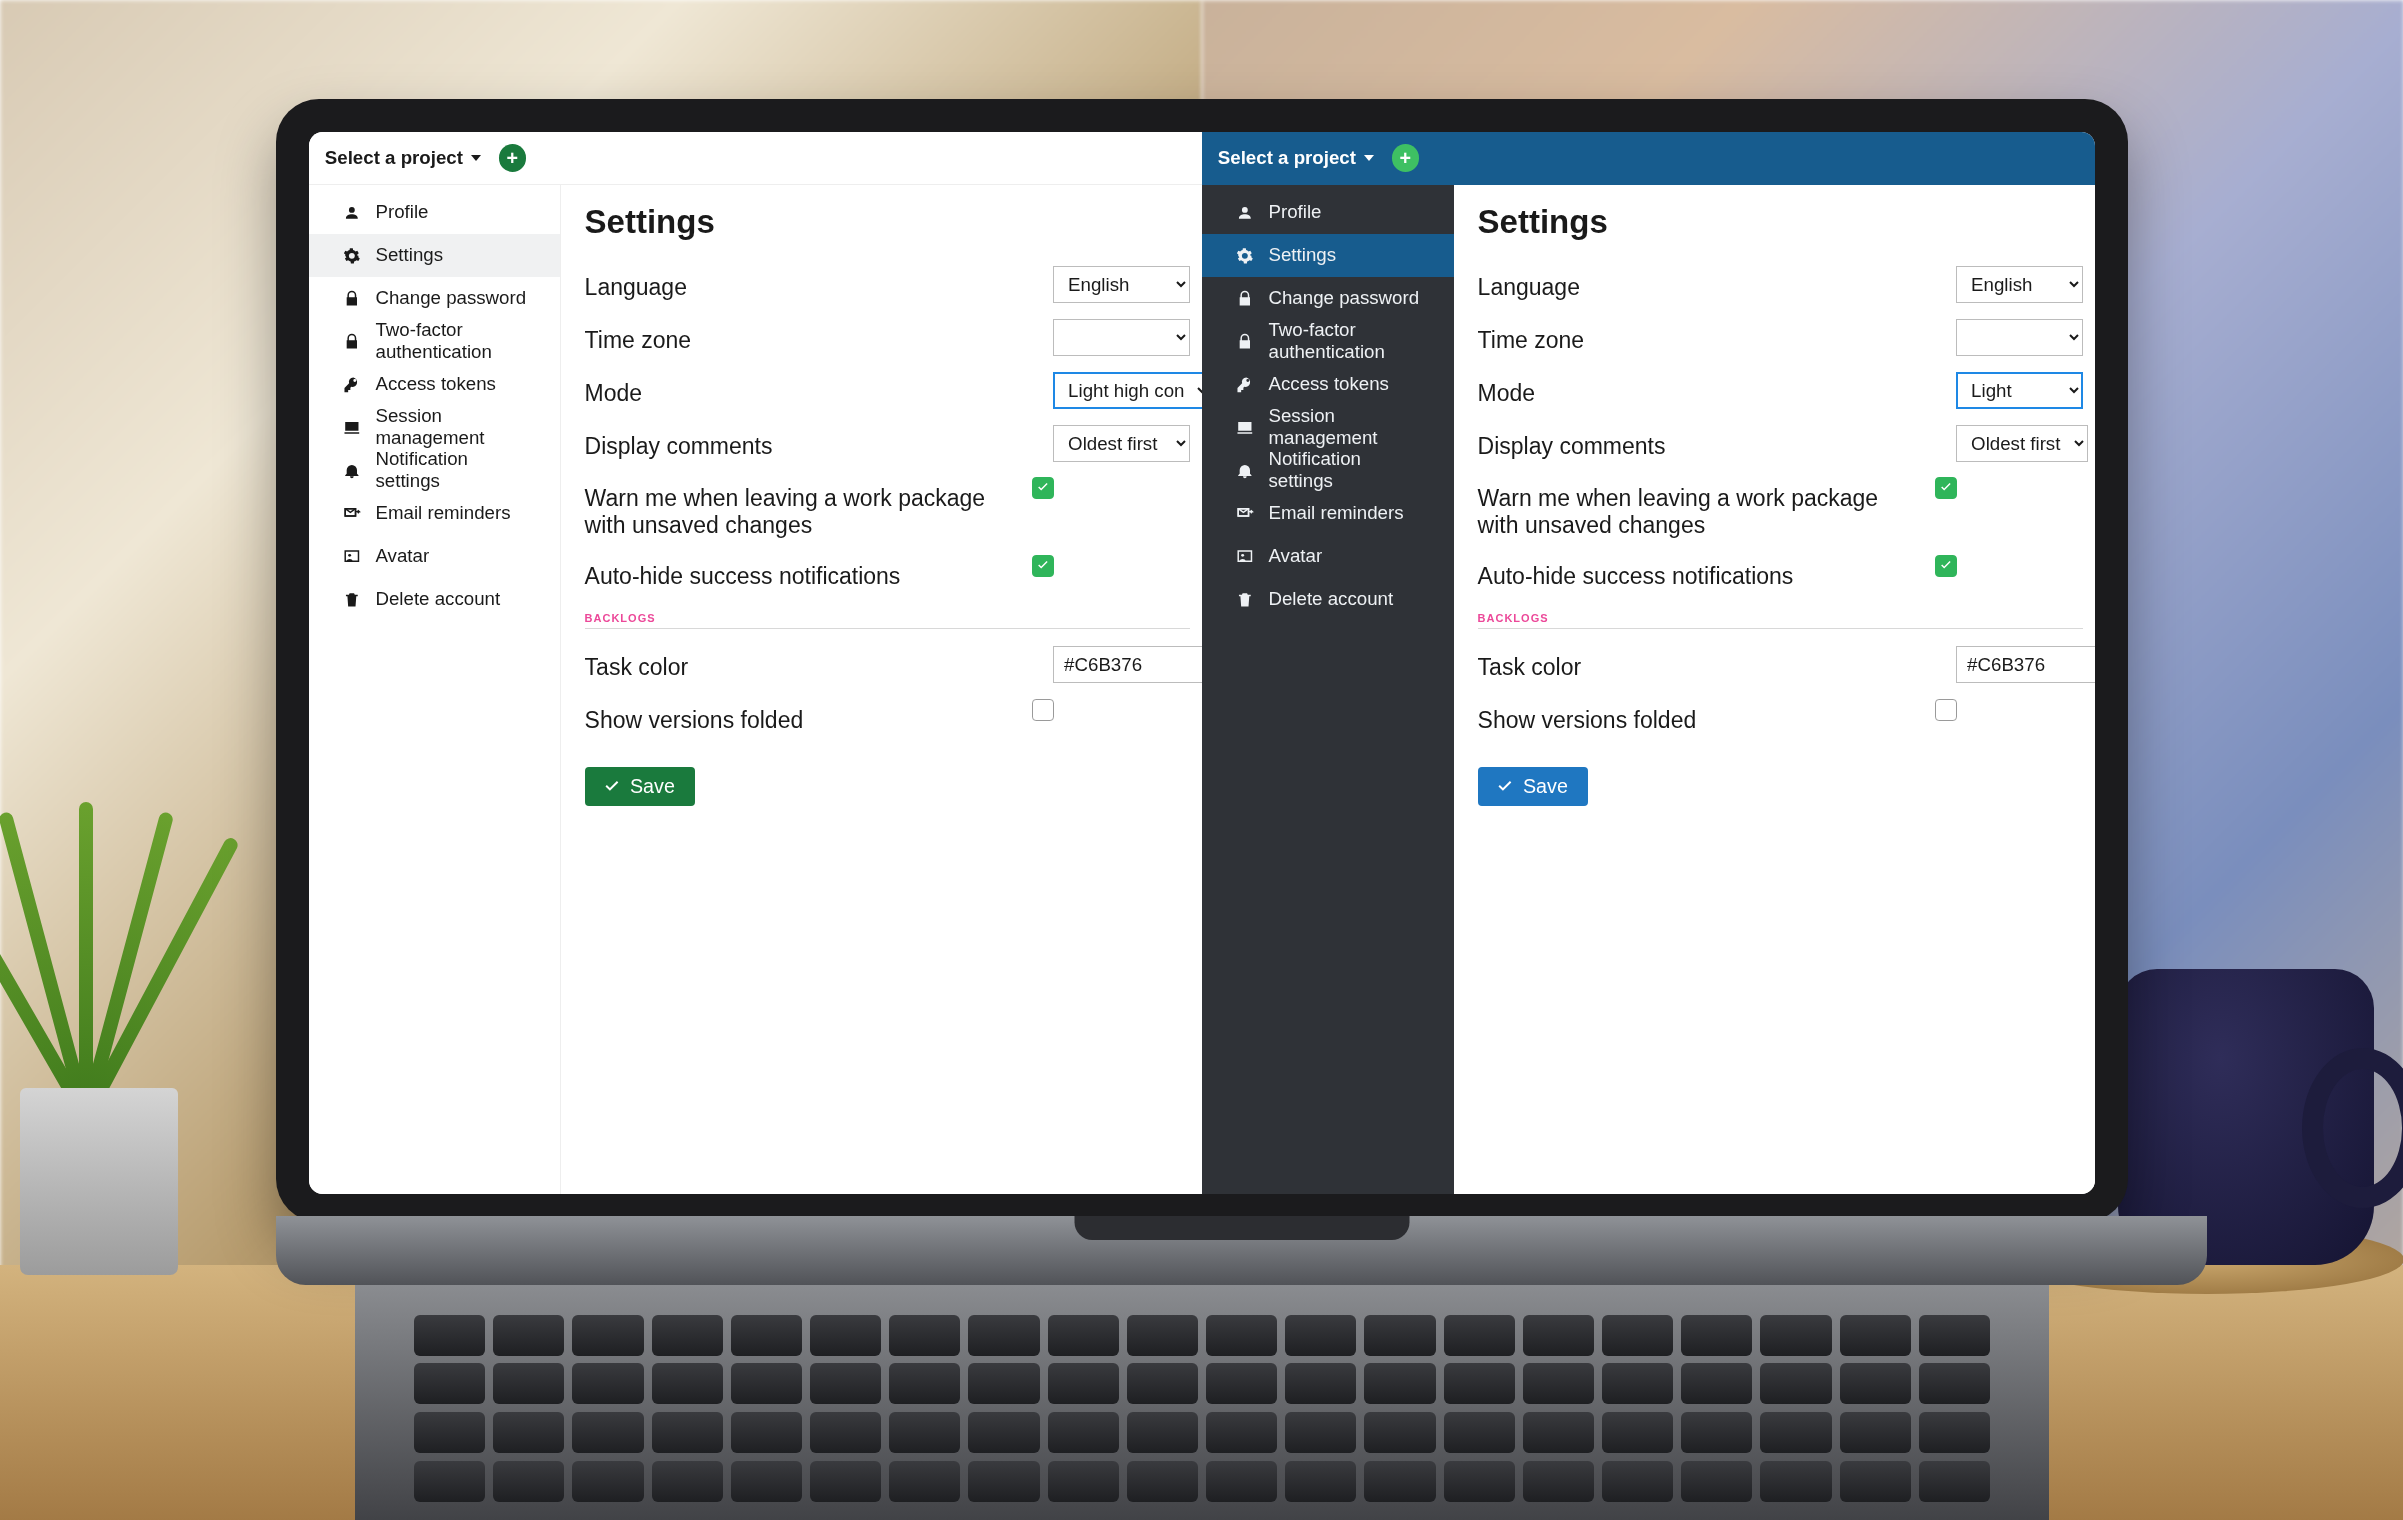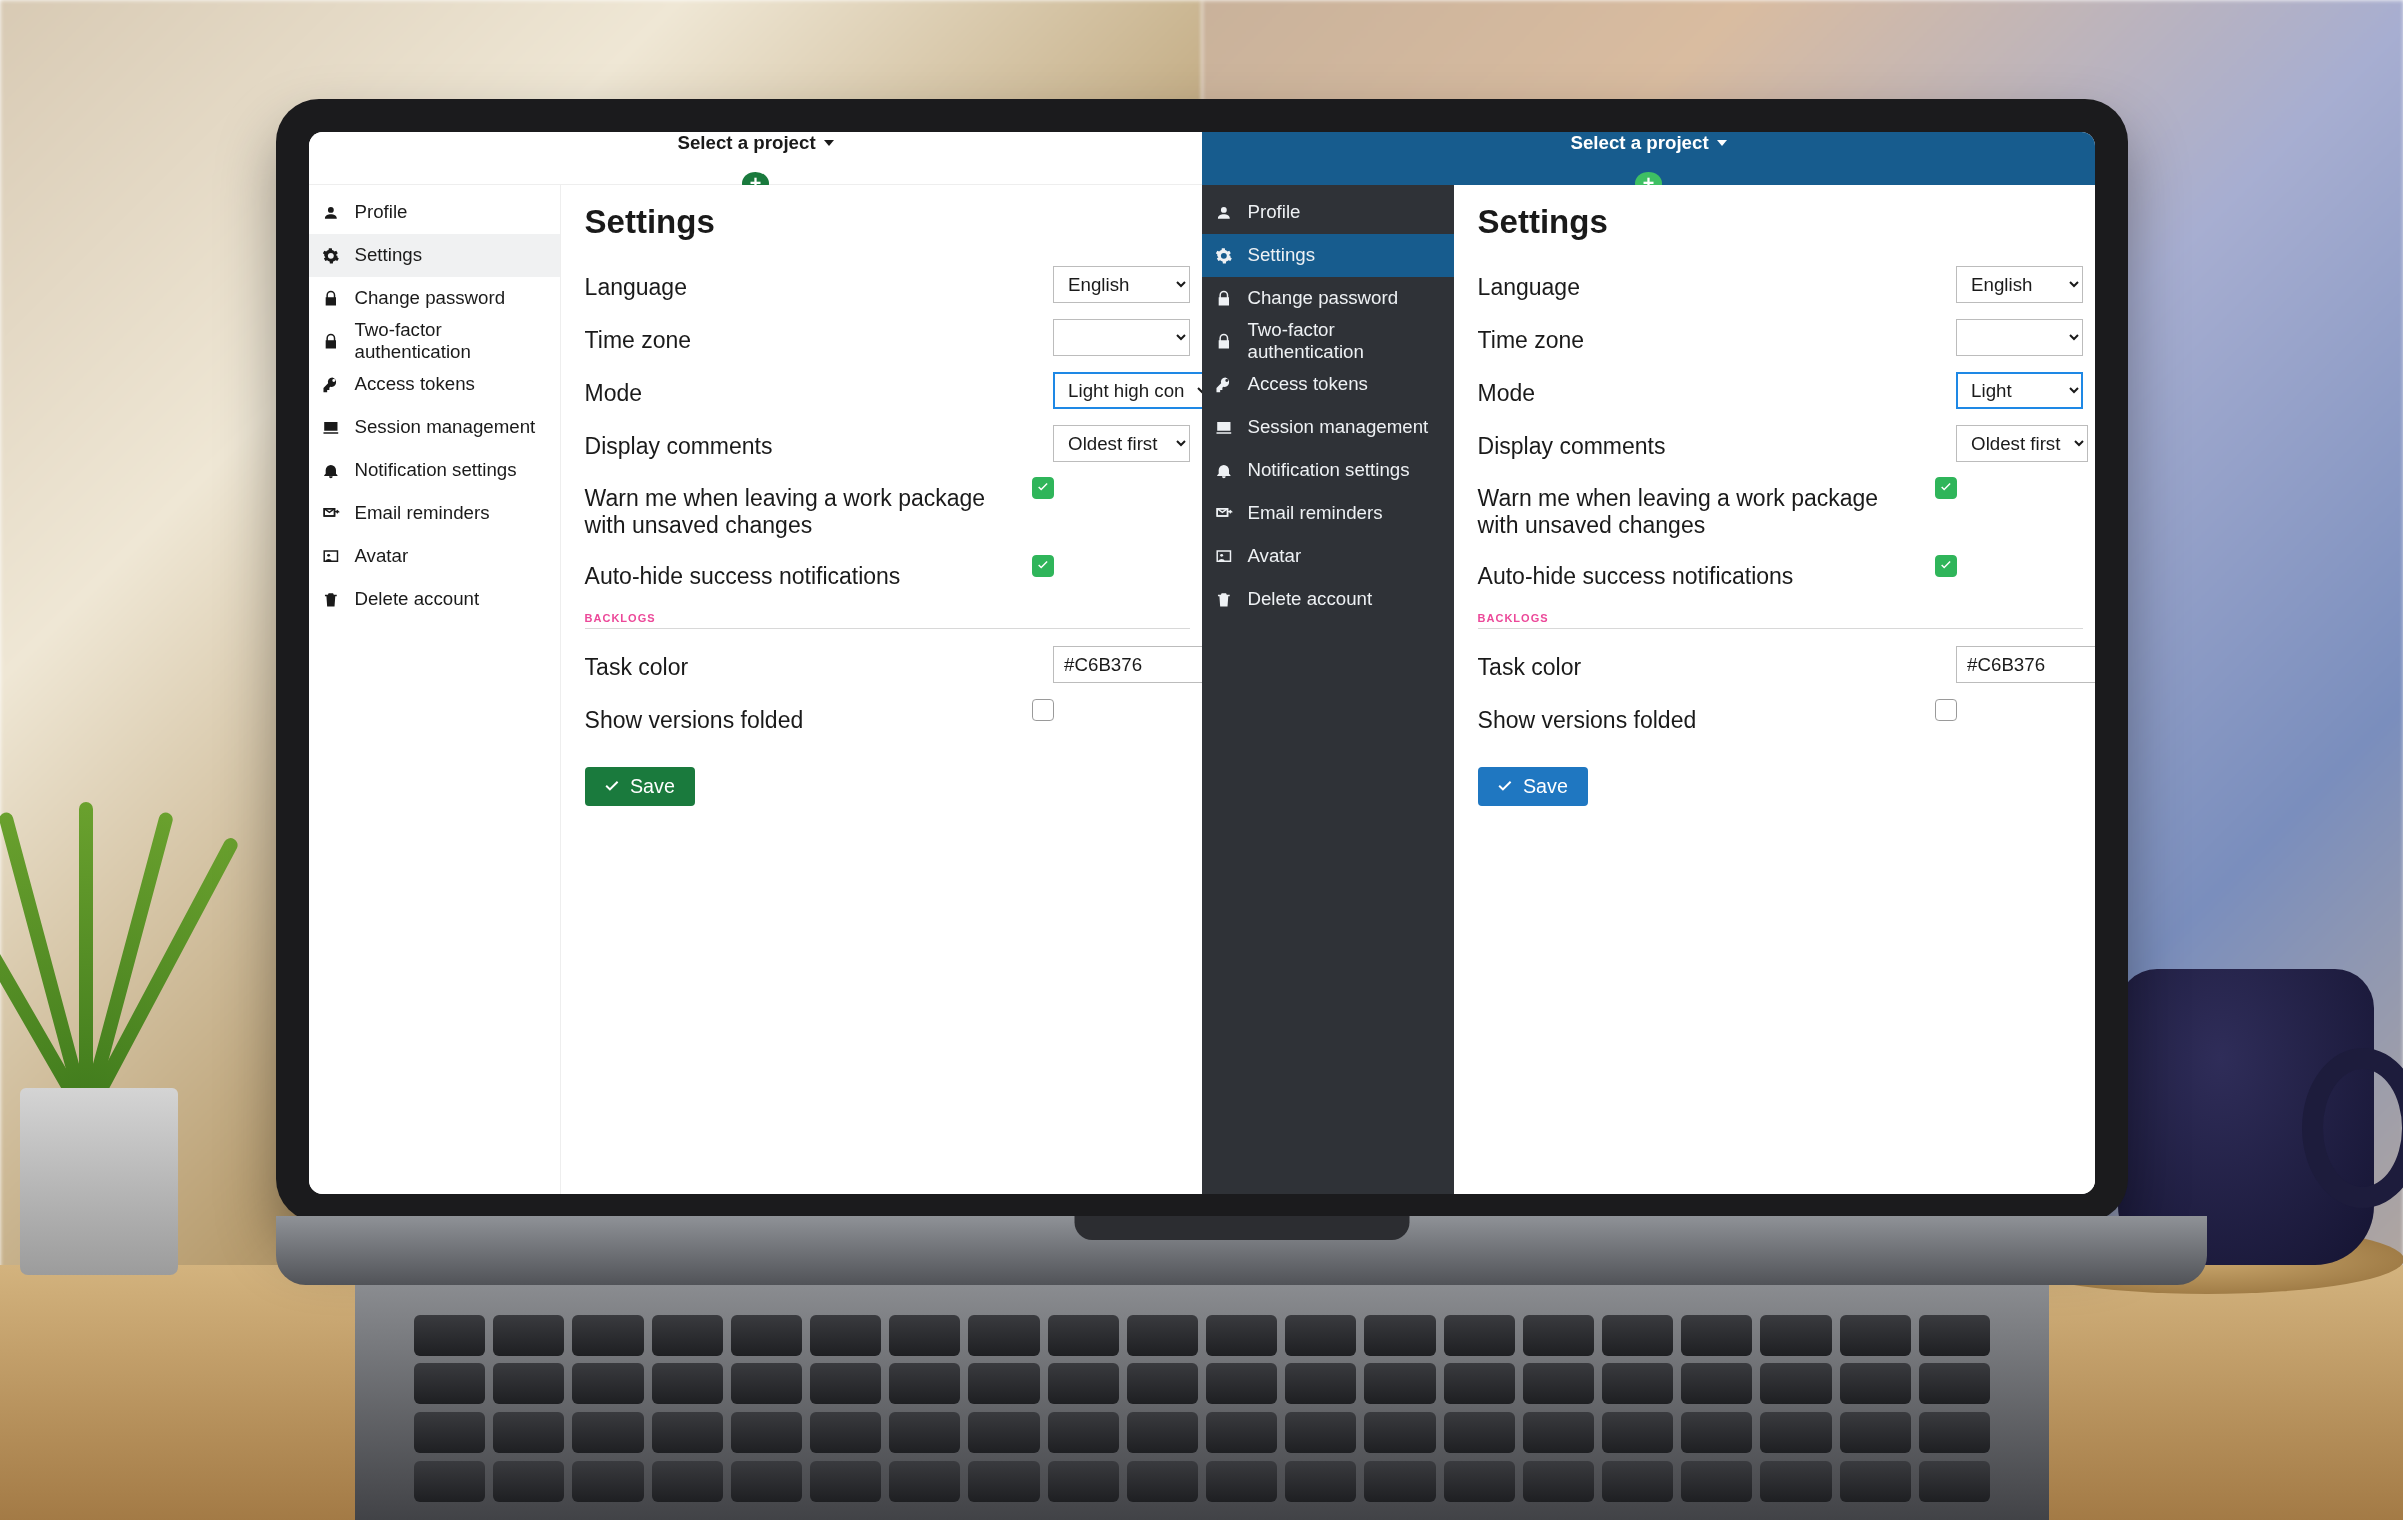--- a/index.html
+++ b/index.html
@@ -27,34 +27,34 @@
 
   .keyboard-slab { margin: -5.9px auto 0; width:1931px; height:69px; background:linear-gradient(#8f9297,#515358); border-radius:0 0 29.6px 29.6px; position:relative; }
   .hinge { position:absolute; left:50%; top:0; transform:translateX(-50%); width:335px; height:23.6px; background:#2c2d31; border-radius:0 0 17.7px 17.7px;}
   .keyboard-deck { margin: 0 auto; width:1694px; height:256px; background:linear-gradient(#8a8c90,#3b3c40); border-radius:0 0 11.8px 11.8px; padding:29.6px 59px; position:relative; }
   .keys { display:grid; grid-template-columns: repeat(20, 1fr); grid-template-rows: repeat(4, 1fr); gap:7.9px; height:187px; }
   .key { background:linear-gradient(#3a3b3f,#1e1f22); border-radius:5.9px; }
 
   
   .pane { width:50%; height:100%; display:flex; flex-direction:column; font-size:19.7px; color:#1a1a1a; } 
 
-  .topbar { height:53px; display:flex; align-items:center; gap:17.7px; padding:0 15.8px; border-bottom:1px solid #eee;flex-direction:column; }
+  .topbar { height:53px; display:flex; align-items:center; gap:17.7px; padding:0 15.8px; border-bottom:1px solid #eee; }
   .light .topbar { background:#fff; color:#1a1a1a; }
   .dark   .topbar { background:#175c8e; color:#fff; border-bottom:1px solid #175c8e; }
   .proj-select { font-weight:600; display:flex; align-items:center; gap:7.9px; cursor:pointer; font-size:18.7px;}
   .caret-down { width:0;height:0;border-left:5.9px solid transparent;border-right:5.9px solid transparent;border-top:6.9px solid currentColor; display:inline-block;}
   .add-btn { width:27.6px; height:27.6px; border-radius:50%; display:flex; align-items:center; justify-content:center; font-weight:700; font-size:19.7px; }
   .light .add-btn{ background:#1a7a3d; color:#fff;}
   .dark  .add-btn{ background:#3ec063; color:#fff;}
 
   .body { flex:1; display:flex; min-height:0; }
   .sidebar { width:252px; padding:5.9px 0; }
   .light .sidebar{ background:#fff; border-right:1px solid #eee; color:#1a1a1a;}
   .dark  .sidebar{ background:#2f3237; color:#eef1f4; }
-  .nav-item{ display:flex; align-items:center; gap:13.8px; height:43px; padding:0 12px; font-size:18.7px; cursor:pointer;}
+  .nav-item{ display:flex; align-items:center; gap:13.8px; height:43px; padding:0 33px; font-size:18.7px; cursor:pointer;}
   .light .nav-item.active{ background:#f0f1f2;}
   .dark  .nav-item.active{ background:#175c8e;}
   .nav-icon{ width:19.7px; height:19.7px; flex:0 0 19.7px; color:currentColor; display:inline-flex; align-items:center; justify-content:center;}
   .nav-icon svg{ width:17.7px; height:17.7px; fill:currentColor; }
 
   .content{ flex:1; padding:17.7px 11.8px 17.7px 23.6px; background:#fff; overflow:auto;}
   .content h1{ font-size:33px; font-weight:800; margin-bottom:25.6px;}
   .form-row{ display:flex; align-items:flex-start; margin-bottom:15.8px; gap:19.7px;}
   .form-row .lab{ flex:1; font-size:23px; padding-top:7.9px;}
   .form-row .ctrl{ width:148px; display:flex; justify-content:flex-start;}

